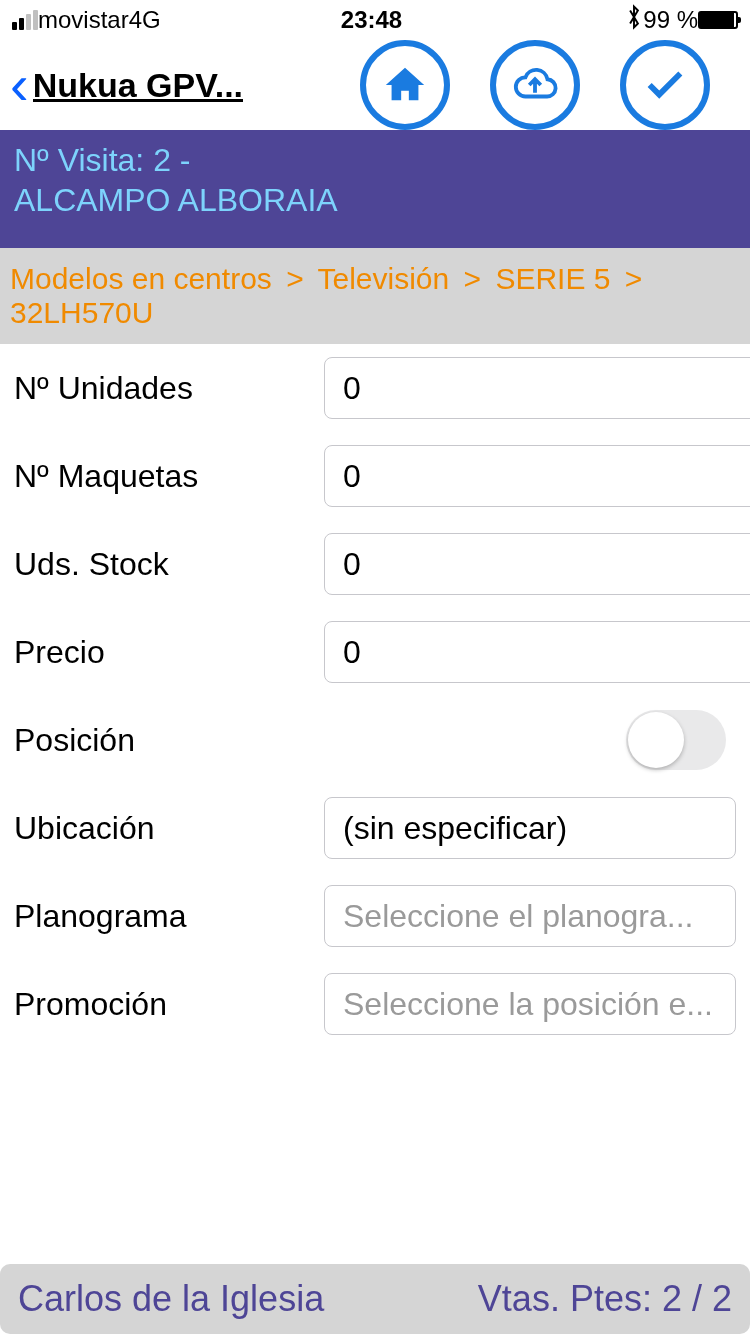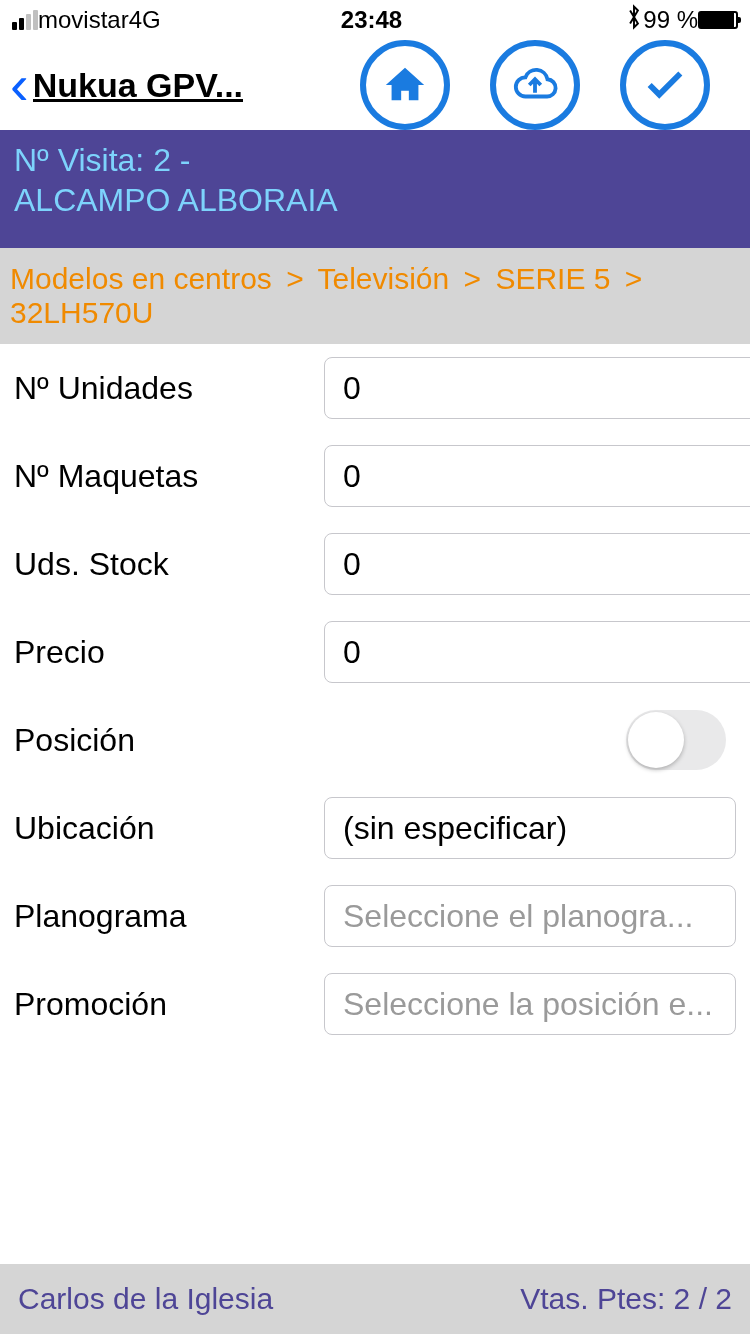--- a/index.html
+++ b/index.html
@@ -40,21 +40,21 @@
   .row { display:flex; align-items:center; min-height:88px; padding:6px 0; gap:10px; }
   .label { flex:0 0 300px; font-size:32px; color:#000; }
   .input { flex:1; height:62px; border:1px solid #c7c7cc; border-radius:8px; font-size:32px; padding:0 18px; color:#000; background:#fff; }
   .toggle { width:100px; height:60px; border-radius:30px; background:#e9e9ea; position:relative; margin-left:auto; margin-right:10px; }
   .toggle .knob { position:absolute; top:2px; left:2px; width:56px; height:56px; border-radius:50%; background:#fff; box-shadow:0 2px 4px rgba(0,0,0,0.25); }
 
   .select { flex:1; height:62px; border:1px solid #c7c7cc; border-radius:8px; font-size:32px; padding:0 18px; display:flex; align-items:center; color:#000; background:#fff; overflow:hidden; white-space:nowrap; text-overflow:ellipsis; }
   .select.ph { color:#9a9a9a; }
 
   
-  .footer { position:absolute; bottom:0; left:0; right:0; height:70px; background:#d5d5d5; display:flex; align-items:center; justify-content:space-between; padding:0 18px; font-size:30px; color:#4e4596; }
+  .footer { position:absolute; bottom:0; left:0; right:0; height:70px; background:#d5d5d5; display:flex; align-items:center; justify-content:space-between; padding:0 18px; font-size:36px; color:#4e4596;border-radius:10px; }
 </style>
 </head>
 <body>
 
 <div class="status-bar">
   <div class="status-left">
     <div class="signal">
       <span></span>
         <span></span>
         <span class="off"></span>

